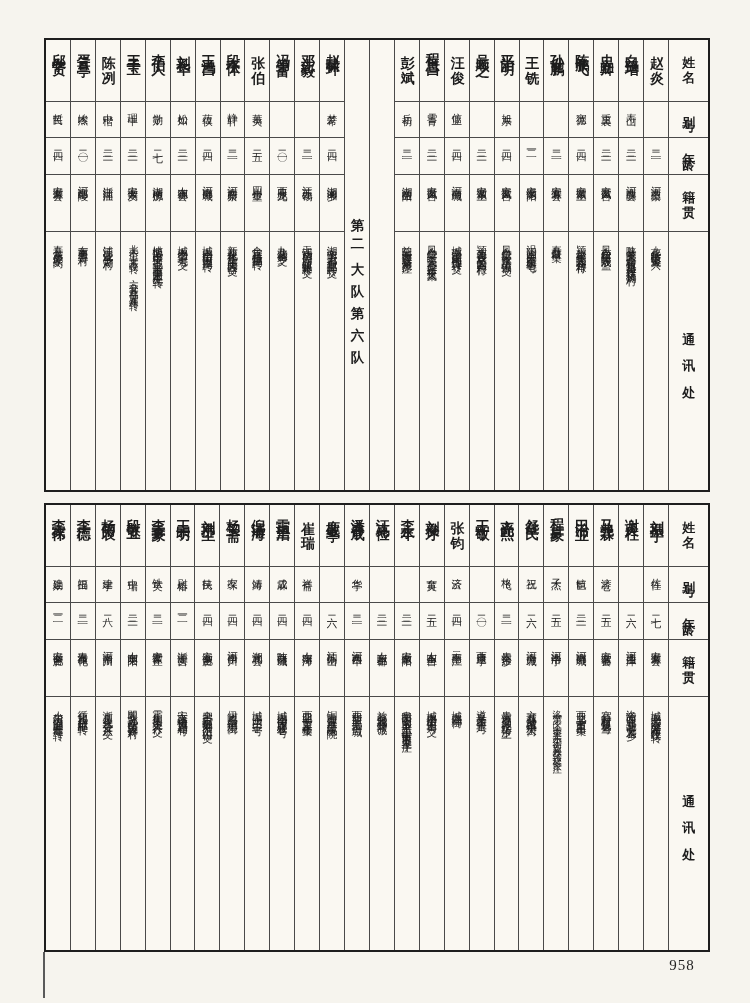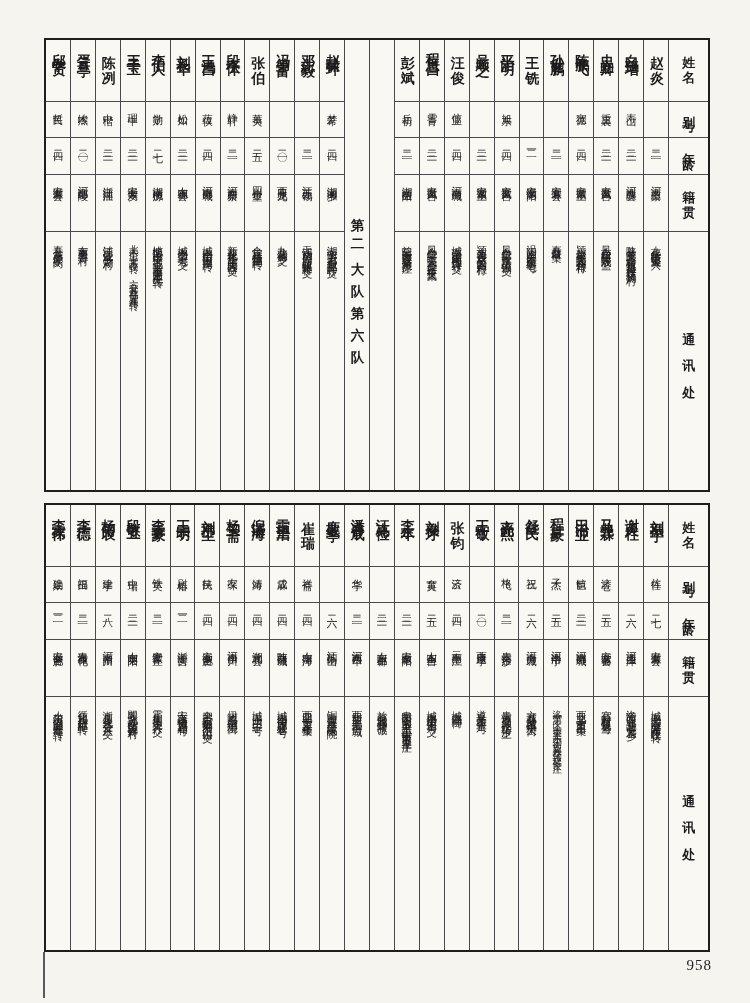--- a/index.html
+++ b/index.html
@@ -72,21 +72,21 @@
 
   .sep-title {
     font-size:13.5px; font-weight:700;
     letter-spacing:22px;
     padding-top:167px;
   }
 
   .page-number {
     position:absolute;
     top:957px; left:652px; width:60px;
-    text-align:right;
+    text-align:center;
     font-size:15px; color:#242424;
     letter-spacing:1px;
   }
   .edge-line {
     position:absolute;
     left:43px; top:952px; width:2px; height:46px;
     background:#5a5a5a;
   }
 </style>
 </head>

